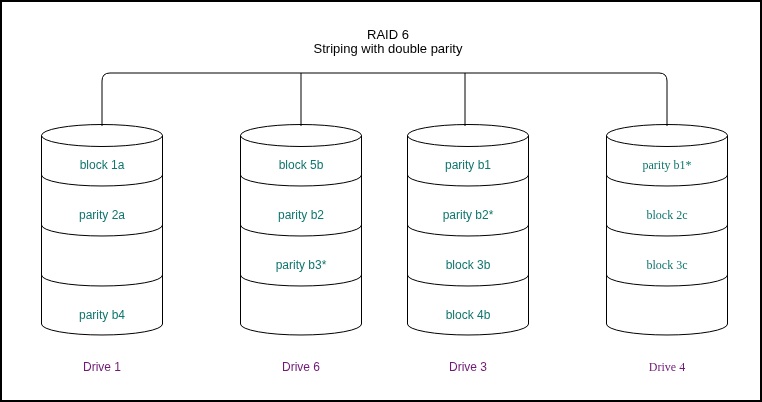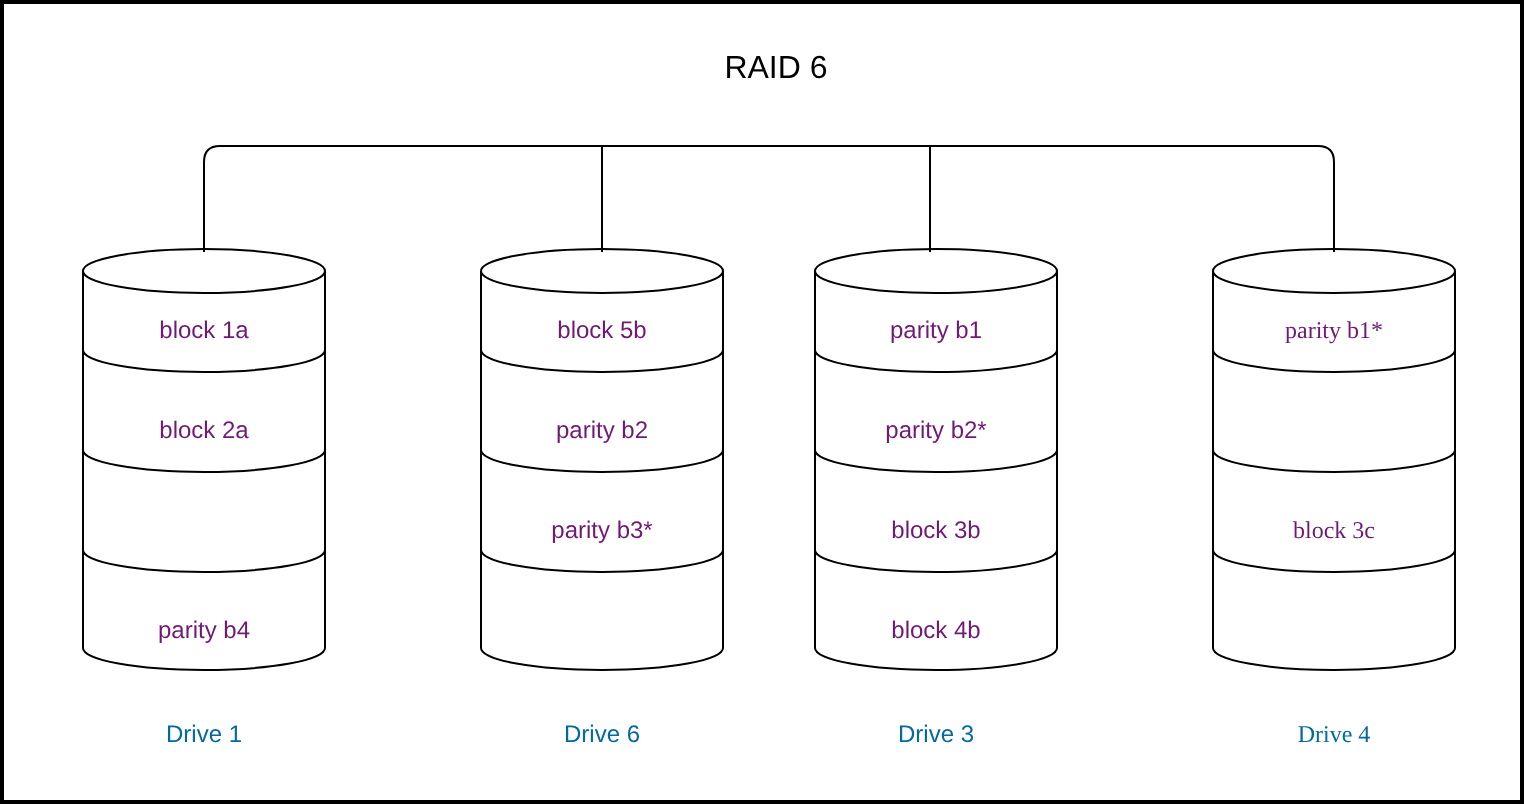--- a/index.html
+++ b/index.html
@@ -16,21 +16,21 @@
     border: 2px solid #000000;
     background: #ffffff;
     overflow: hidden;
   }
   #title-block {
     position: absolute;
     left: 186px;
     top: 26px;
     width: 400px;
     text-align: center;
-    font-size: 16px;
+    font-size: 13px;
     line-height: 14px;
     color: #000000;
   }
   #connector-svg {
     position: absolute;
     left: 0;
     top: 0;
     width: 762px;
     height: 402px;
     pointer-events: none;
@@ -47,62 +47,63 @@
     top: 0;
   }
   .block-label {
     position: absolute;
     left: 0;
     width: 122px;
     height: 18px;
     line-height: 18px;
     text-align: center;
     font-size: 12px;
-    color: #701a75;
+    color: #0f766e;
   }
   .block-label.b0 { top: 32px; }
   .block-label.b1 { top: 82px; }
   .block-label.b2 { top: 132px; }
   .block-label.b3 { top: 182px; }
   .drive-name {
     position: absolute;
     left: 0;
     top: 234px;
     width: 122px;
     height: 18px;
     line-height: 18px;
     text-align: center;
     font-size: 12px;
-    color: #0369a1;
+    color: #701a75;
   }
   .d1 { left: 39px; }
   .d2 { left: 238px; }
   .d3 { left: 405px; }
   .d4 { left: 604px; font-family: Liberation Serif, serif; }
 </style>
 </head>
 <body>
 
 <div id="canvas">
 
   <div id="title-block">
     <div>RAID 6</div>
+    <div>Striping with double parity</div>
   </div>
 
   <svg id="connector-svg" viewBox="0 0 762 402" xmlns="http://www.w3.org/2000/svg">
     <path d="M100,124 L100,79 Q100,71 108,71 L657,71 Q665,71 665,79 L665,124 M299,71 L299,124 M463,71 L463,124" fill="none" stroke="#000000" stroke-width="1"></path>
   </svg>
 
   <div class="drive d1">
     <svg class="cyl" width="122" height="212" viewBox="0 0 122 212" xmlns="http://www.w3.org/2000/svg">
       <ellipse cx="61" cy="11.5" rx="60.5" ry="11" fill="none" stroke="#000000" stroke-width="1"></ellipse>
       <path d="M0.5,11.5 V200 M121.5,11.5 V200 M0.5,200 A60.5,11 0 0 0 121.5,200 M0.5,51 A60.5,11 0 0 0 121.5,51 M0.5,101 A60.5,11 0 0 0 121.5,101 M0.5,151 A60.5,11 0 0 0 121.5,151" fill="none" stroke="#000000" stroke-width="1"></path>
     </svg>
     <div class="block-label b0">block 1a</div>
-    <div class="block-label b1">block 2a</div>
+    <div class="block-label b1">parity 2a</div>
     <div class="block-label b3">parity b4</div>
     <div class="drive-name">Drive 1</div>
   </div>
 
   <div class="drive d2">
     <svg class="cyl" width="122" height="212" viewBox="0 0 122 212" xmlns="http://www.w3.org/2000/svg">
       <ellipse cx="61" cy="11.5" rx="60.5" ry="11" fill="none" stroke="#000000" stroke-width="1"></ellipse>
       <path d="M0.5,11.5 V200 M121.5,11.5 V200 M0.5,200 A60.5,11 0 0 0 121.5,200 M0.5,51 A60.5,11 0 0 0 121.5,51 M0.5,101 A60.5,11 0 0 0 121.5,101 M0.5,151 A60.5,11 0 0 0 121.5,151" fill="none" stroke="#000000" stroke-width="1"></path>
     </svg>
     <div class="block-label b0">block 5b</div>
@@ -122,17 +123,18 @@
     <div class="block-label b3">block 4b</div>
     <div class="drive-name">Drive 3</div>
   </div>
 
   <div class="drive d4">
     <svg class="cyl" width="122" height="212" viewBox="0 0 122 212" xmlns="http://www.w3.org/2000/svg">
       <ellipse cx="61" cy="11.5" rx="60.5" ry="11" fill="none" stroke="#000000" stroke-width="1"></ellipse>
       <path d="M0.5,11.5 V200 M121.5,11.5 V200 M0.5,200 A60.5,11 0 0 0 121.5,200 M0.5,51 A60.5,11 0 0 0 121.5,51 M0.5,101 A60.5,11 0 0 0 121.5,101 M0.5,151 A60.5,11 0 0 0 121.5,151" fill="none" stroke="#000000" stroke-width="1"></path>
     </svg>
     <div class="block-label b0">parity b1*</div>
+    <div class="block-label b1">block 2c</div>
     <div class="block-label b2">block 3c</div>
     <div class="drive-name">Drive 4</div>
   </div>
 
 </div>
 
 </body></html>

